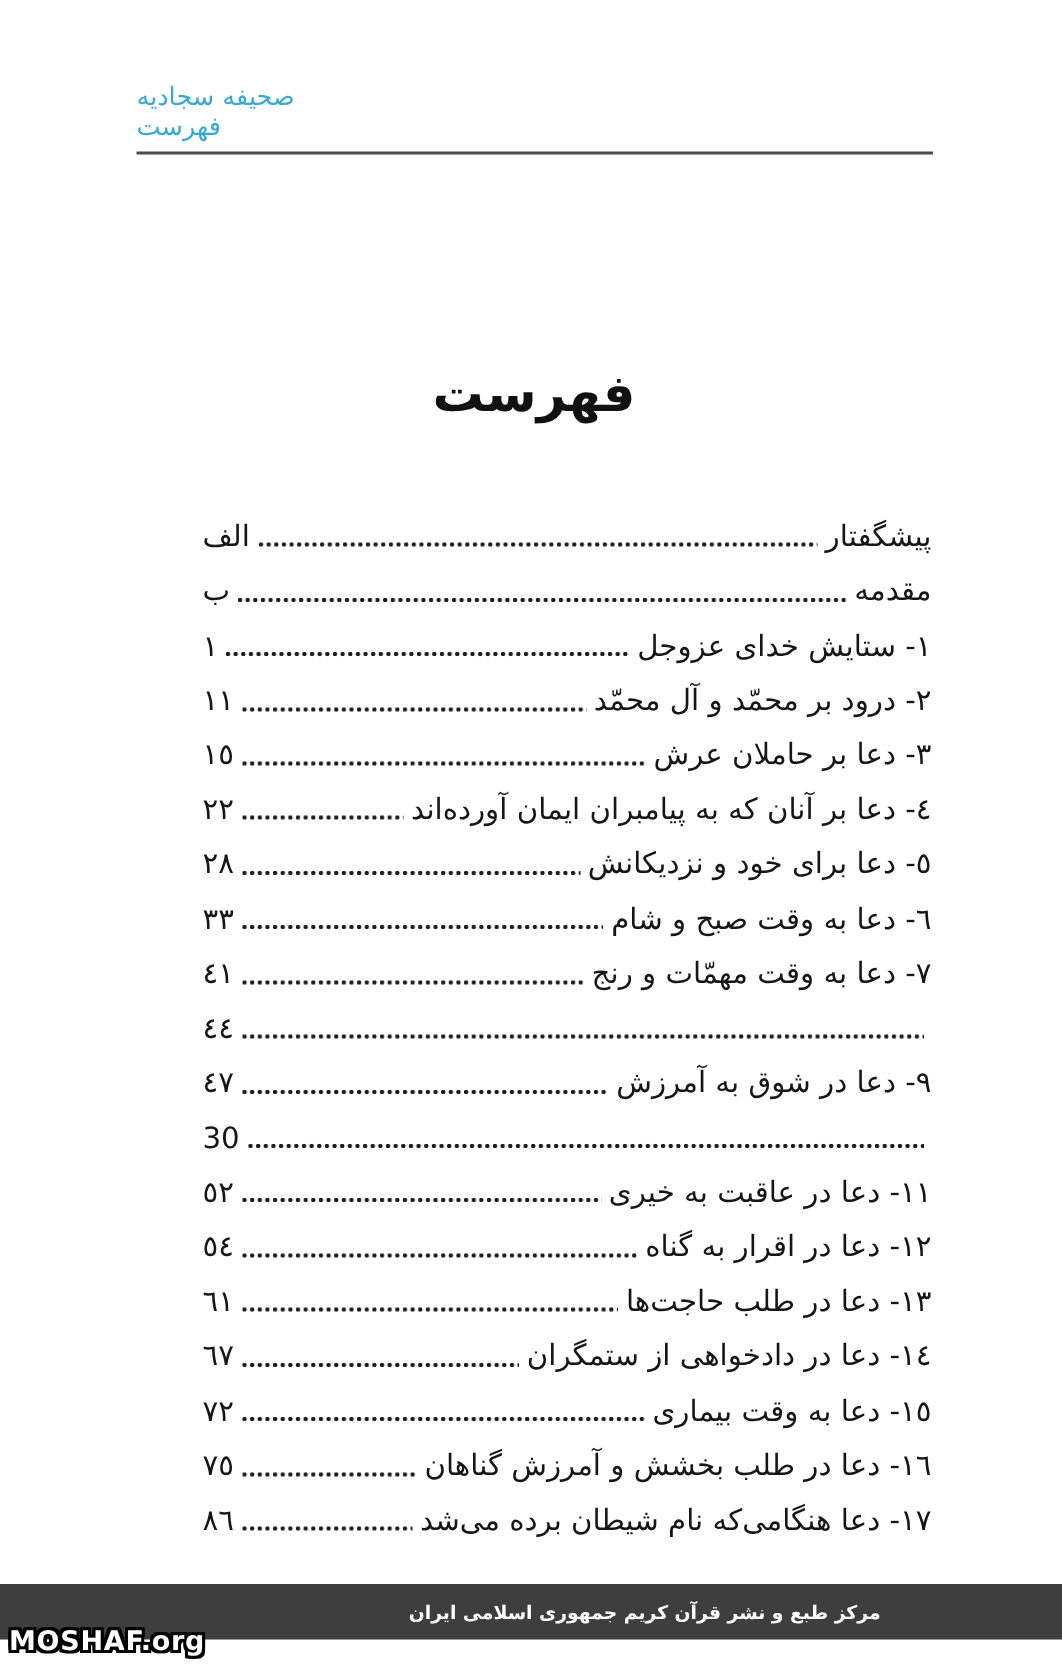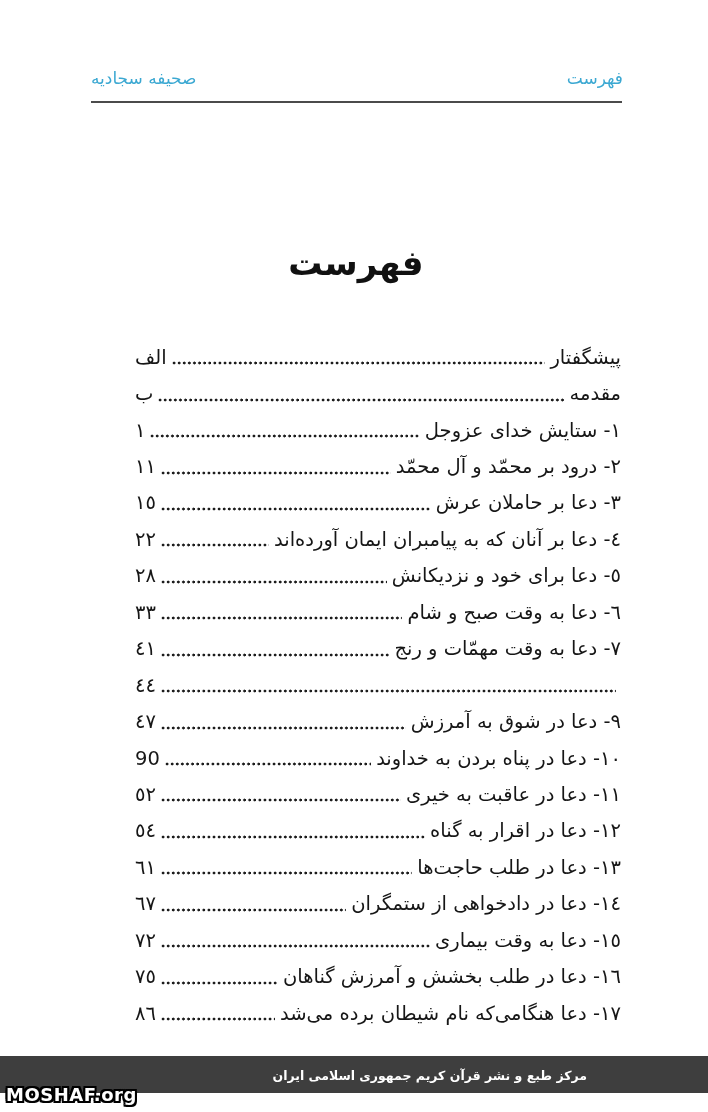--- a/index.html
+++ b/index.html
@@ -11,25 +11,26 @@
   html,body{margin:0;padding:0;}
   body{
     width:708px;height:1112px;
     background:#ffffff;
     position:relative;
     overflow:hidden;
     font-family:"DejaVu Sans", sans-serif;
     color:var(--body-text);
   }
   .running-head{
-    position:absolute;top:68px;left:91px;right:85px;
+    position:absolute;top:55px;left:91px;right:85px;
     display:flex;justify-content:space-between;align-items:baseline;
     direction:ltr;
     color:var(--accent);
     font-size:17px;
+    flex-direction:column;
   }
   .head-divider{
     position:absolute;top:101px;left:91px;right:86px;
     border-top:2px solid var(--divider);
   }
   .page-title{
     position:absolute;top:243px;left:91px;width:530px;
     margin:0;text-align:center;
     font-size:34px;font-weight:bold;color:#111;
     direction:rtl;
@@ -150,23 +151,22 @@
       <span class="toc-page">٤٤</span>
     </div>
 
     <div class="toc-row">
       <span class="toc-label">٩- دعا در شوق به آمرزش</span>
       <span class="dots"></span>
       <span class="toc-page">٤٧</span>
     </div>
 
     <div class="toc-row">
-      <span class="toc-label">١٠- دعا در پناه بردن به خداوند</span>
-      <span class="dots"></span>
-      <span class="toc-page">90</span>
+      <span class="dots"></span>
+      <span class="toc-page">30</span>
     </div>
 
     <div class="toc-row">
       <span class="toc-label">١١- دعا در عاقبت به خیری</span>
       <span class="dots"></span>
       <span class="toc-page">٥٢</span>
     </div>
 
     <div class="toc-row">
       <span class="toc-label">١٢- دعا در اقرار به گناه</span>

